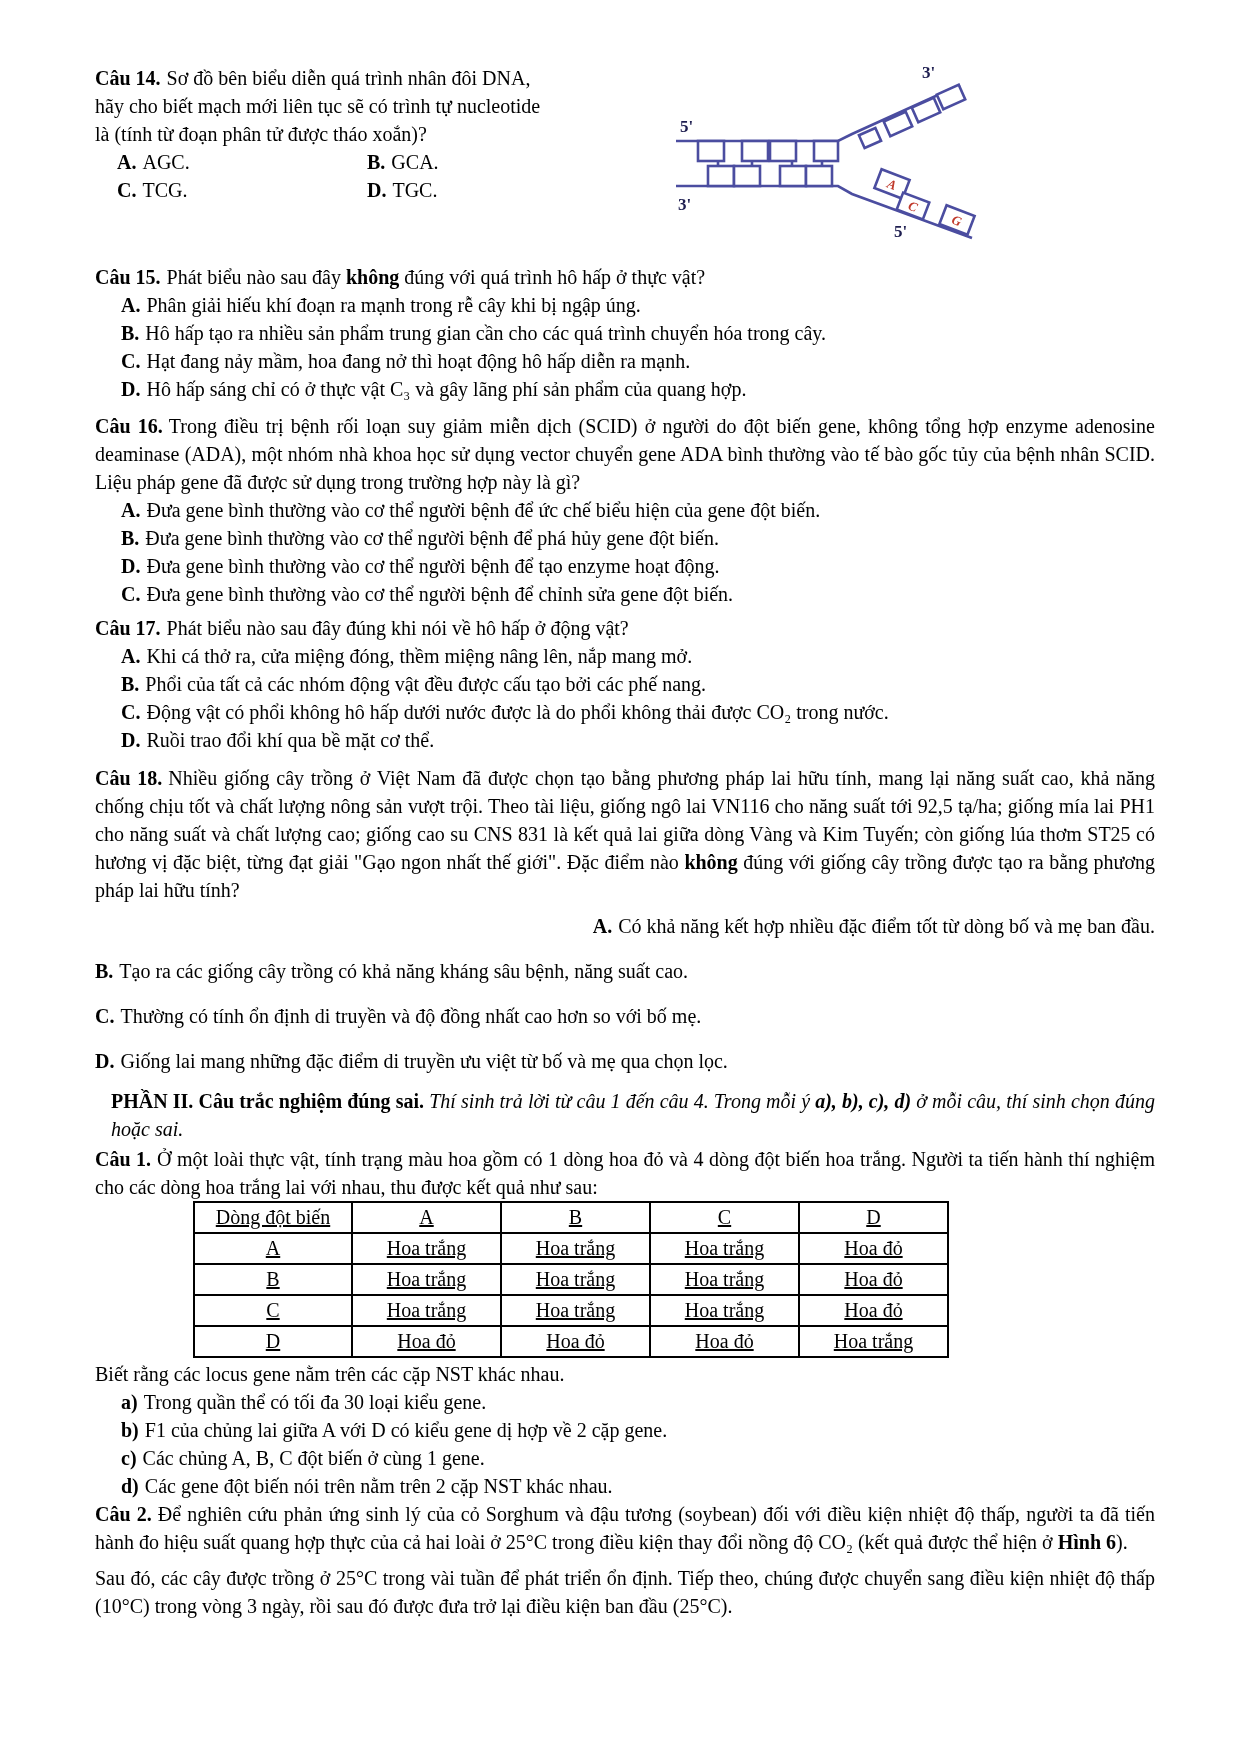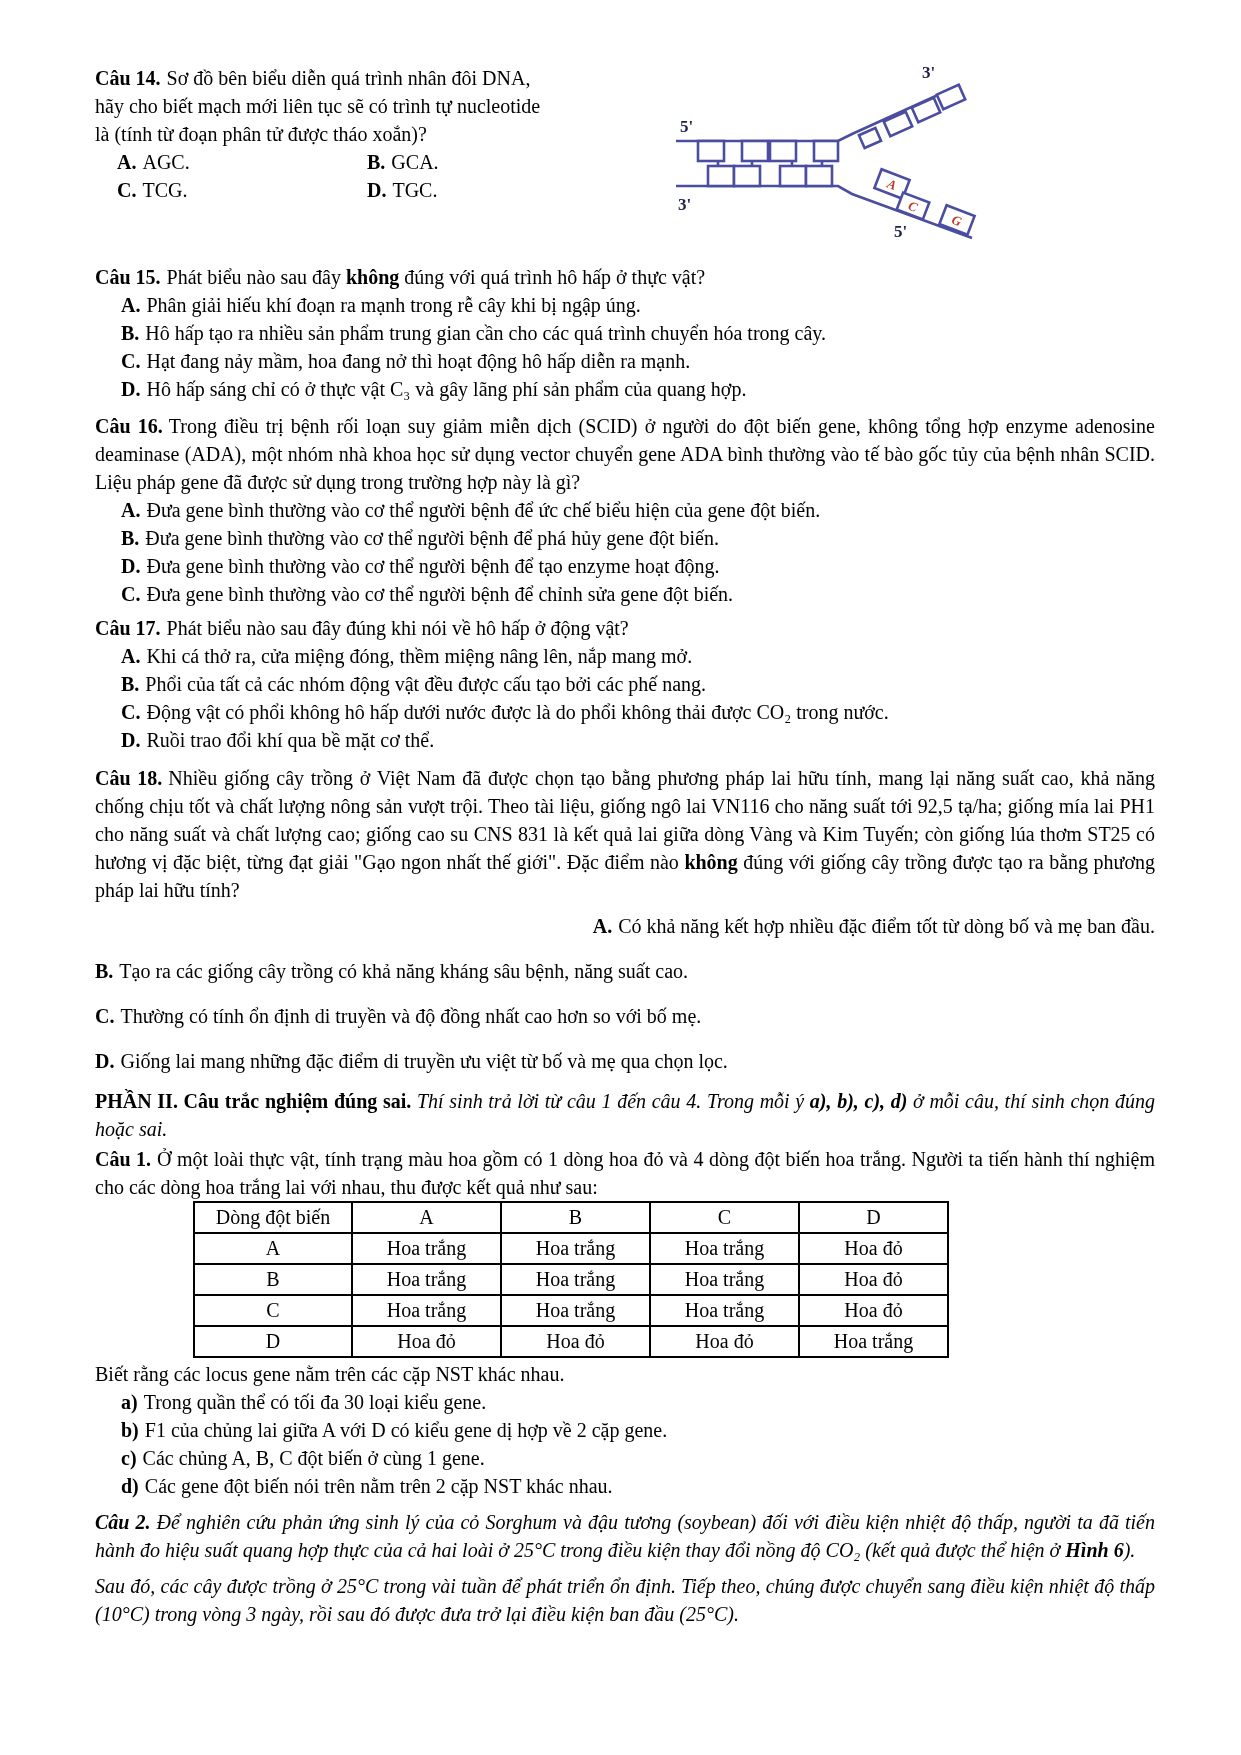--- a/index.html
+++ b/index.html
@@ -23,33 +23,33 @@
   .q14text { width: 454px; }
   .q14 .optrow { padding-left: 22px; }
   .optcell { display: inline-block; width: 250px; }
   .dna { position: absolute; left: 575px; top: -6px; }
   
   .q17 { margin-bottom: 10px; }
   .q18 { margin-bottom: 12px; }
   .opt-s { padding-left: 0; margin-top: 17px; }
   .opt-s.first { margin-top: 8px; text-align: right; }
   
-  .part2-head { margin-bottom: 2px; }
+  .part2-head { margin-bottom: 2px; margin-left: 16px; }
   
-  table.cross { border-collapse: collapse; margin: 0 12px 2px 98px; }
+  table.cross { border-collapse: collapse; margin: 0 12px 2px 98px; text-decoration: underline; }
   table.cross td {
     border: 2px solid #000;
     text-align: center; vertical-align: middle;
     height: 31px; padding: 0 6px; line-height: 25px;
   }
   .c0 { width: 158px; }
   .c1, .c2, .c3, .c4 { width: 149px; }
   .sub-item { padding-left: 26px; }
   .para2 { margin-top: 8px; }
-  .q2 { margin-top: 8px; font-style: italic; }
+  .q2 { margin-top: 0; }
 </style>
 </head>
 <body>
 
 <div class="page">
 
   <section class="q q14">
     <div class="q14text">
       <p class="stem"><b class="ql">Câu 14.</b><span>Sơ đồ bên biểu diễn quá trình nhân đôi DNA, hãy cho biết mạch mới liên tục sẽ có trình tự nucleotide là (tính từ đoạn phân tử được tháo xoắn)?</span></p>
       <p class="optrow"><span class="optcell"><b class="ol">A.</b><span>AGC.</span></span><span><b class="ol">B.</b><span>GCA.</span></span></p>

